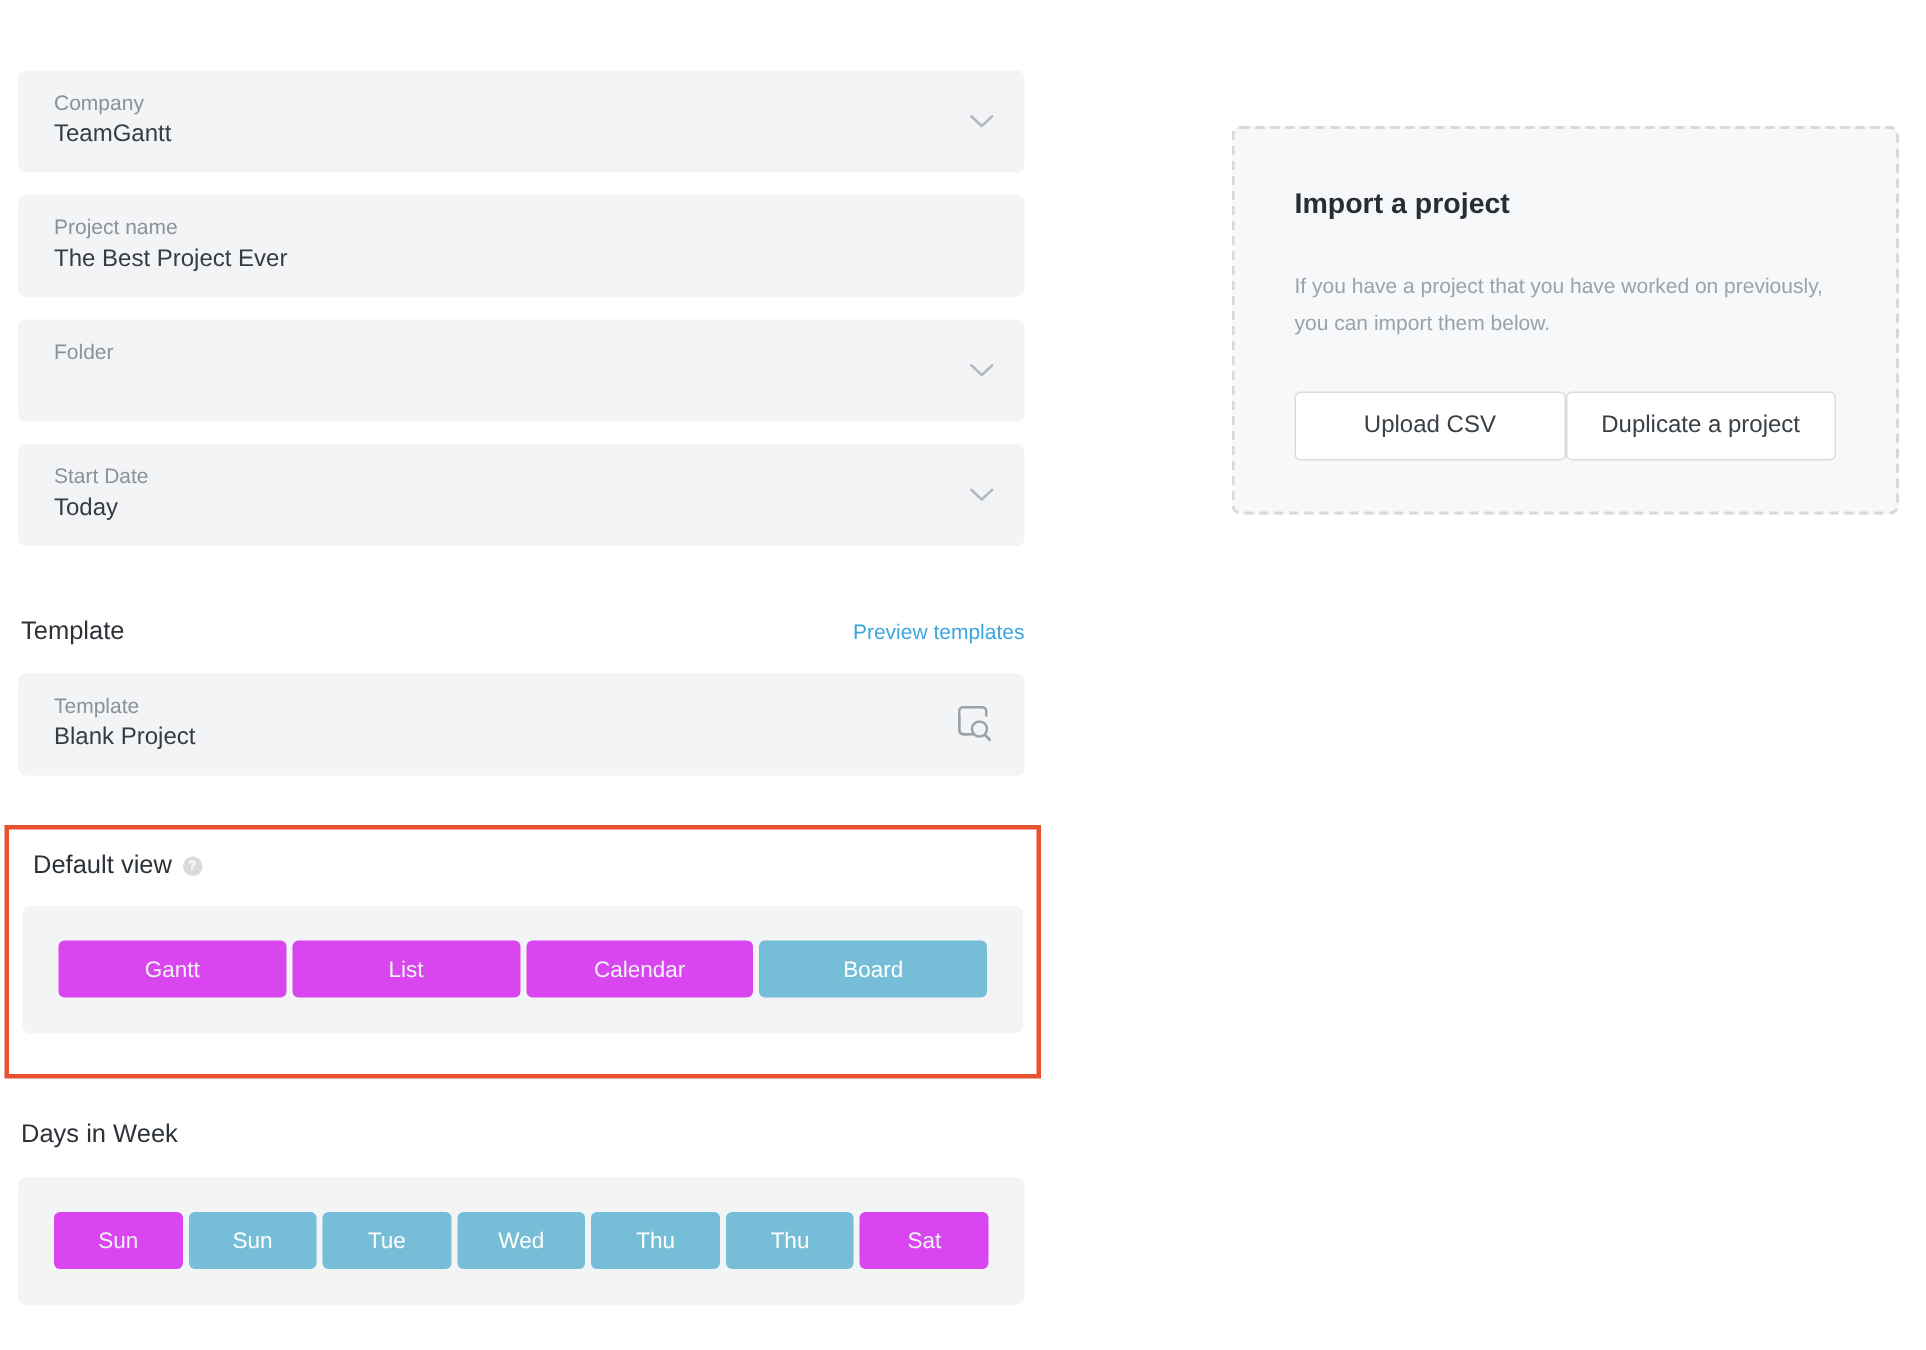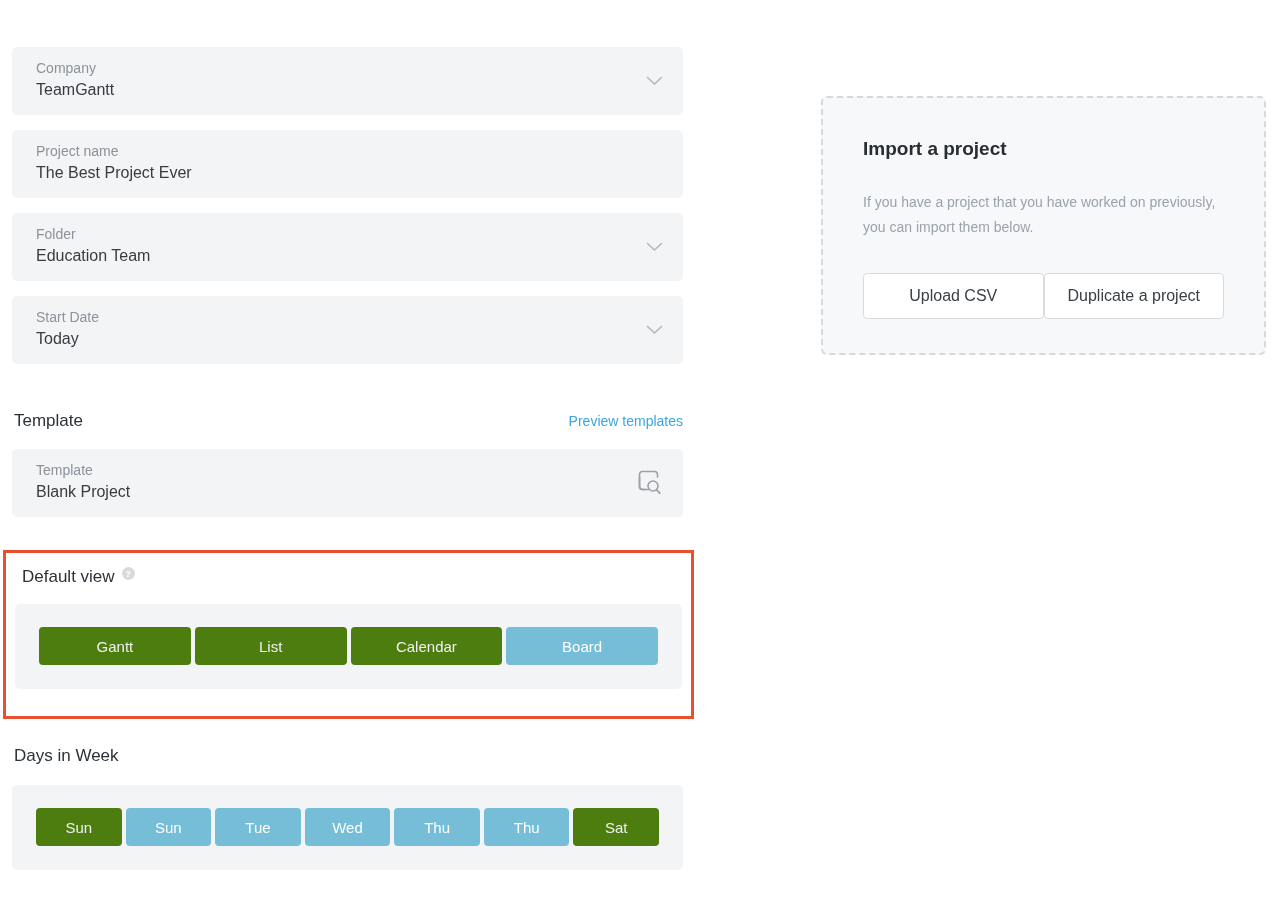--- a/index.html
+++ b/index.html
@@ -31,43 +31,43 @@
   }
   .section-title { font-size:17px; font-weight:500; color:#2c3237; margin-left:2px; }
   .link { font-size:14px; color:#3ba6de; text-decoration:none; cursor:pointer; }
 
   .tmpl-field { margin-top:18px; }
 
   .highlight-box {
     margin:33px 0 0 -9px; width:691px;
     border:3px solid #e8512f; padding:11px 9px 27px;
   }
-  .hl-head { display:flex; align-items:flex-start; margin:3px 0 0 5px; }
+  .hl-head { display:flex; align-items:center; margin:3px 0 0 5px; }
   .help-dot {
     display:inline-flex; align-items:center; justify-content:center;
     width:13px; height:13px; margin-left:7px; border-radius:50%;
     background:#d8dbde; color:#ffffff; font-size:9px; font-weight:700; cursor:pointer;
   }
 
   .panel {
     margin-top:17px; background:#f3f4f6; border-radius:5px;
     padding:23px 24px 24px; display:flex; gap:4px;
   }
   .opt-btn, .day-btn {
     flex:1; height:38px; border:none; border-radius:4px;
     font-family:"Liberation Sans", sans-serif; font-size:15px; color:#eff1f3;
-    background:#4d7c0f; cursor:pointer;
+    background:#d946ef; cursor:pointer;
   }
   .selected { background:#76bdd8; color:#ffffff; }
 
   .days-title { margin-top:27px; margin-left:2px; font-size:17px; font-weight:500; color:#2c3237; }
   .days-panel { margin-top:19px; }
 
   .import-box {
-    position:absolute; left:821px; top:96px; width:445px; height:259px;
+    position:absolute; left:821px; top:84px; width:445px; height:259px;
     background:#f7f8f9; border:2px dashed #d5d9dc; border-radius:6px;
     padding:40px 40px 40px;
   }
   .import-title { font-size:19px; font-weight:700; color:#272d33; }
   .import-desc { margin-top:30px; font-size:14px; line-height:25px; color:#9aa2ab; }
   .import-actions { display:flex; margin-top:33px; }
   .import-btn {
     flex:1; height:46px; background:#ffffff; border:1px solid #d9dcdf; border-radius:4px;
     font-family:"Liberation Sans", sans-serif; font-size:16px; color:#394046; cursor:pointer;
   }
@@ -90,21 +90,20 @@
       </span>
     </div>
 
     <div class="field">
       <span class="f-label">Project name</span>
       <span class="f-value">The Best Project Ever</span>
     </div>
 
     <div class="field">
       <span class="f-label">Folder</span>
-      <span class="f-value">Education Team</span>
       <span class="chev">
         <svg width="17" height="10" viewBox="0 0 17 10">
             <path d="M1.5 1.5 L8.5 8 L15.5 1.5" fill="none" stroke="#b2b8be" stroke-width="1.6" stroke-linecap="round"></path>
           </svg>
       </span>
     </div>
 
     <div class="field">
       <span class="f-label">Start Date</span>
       <span class="f-value">Today</span>

